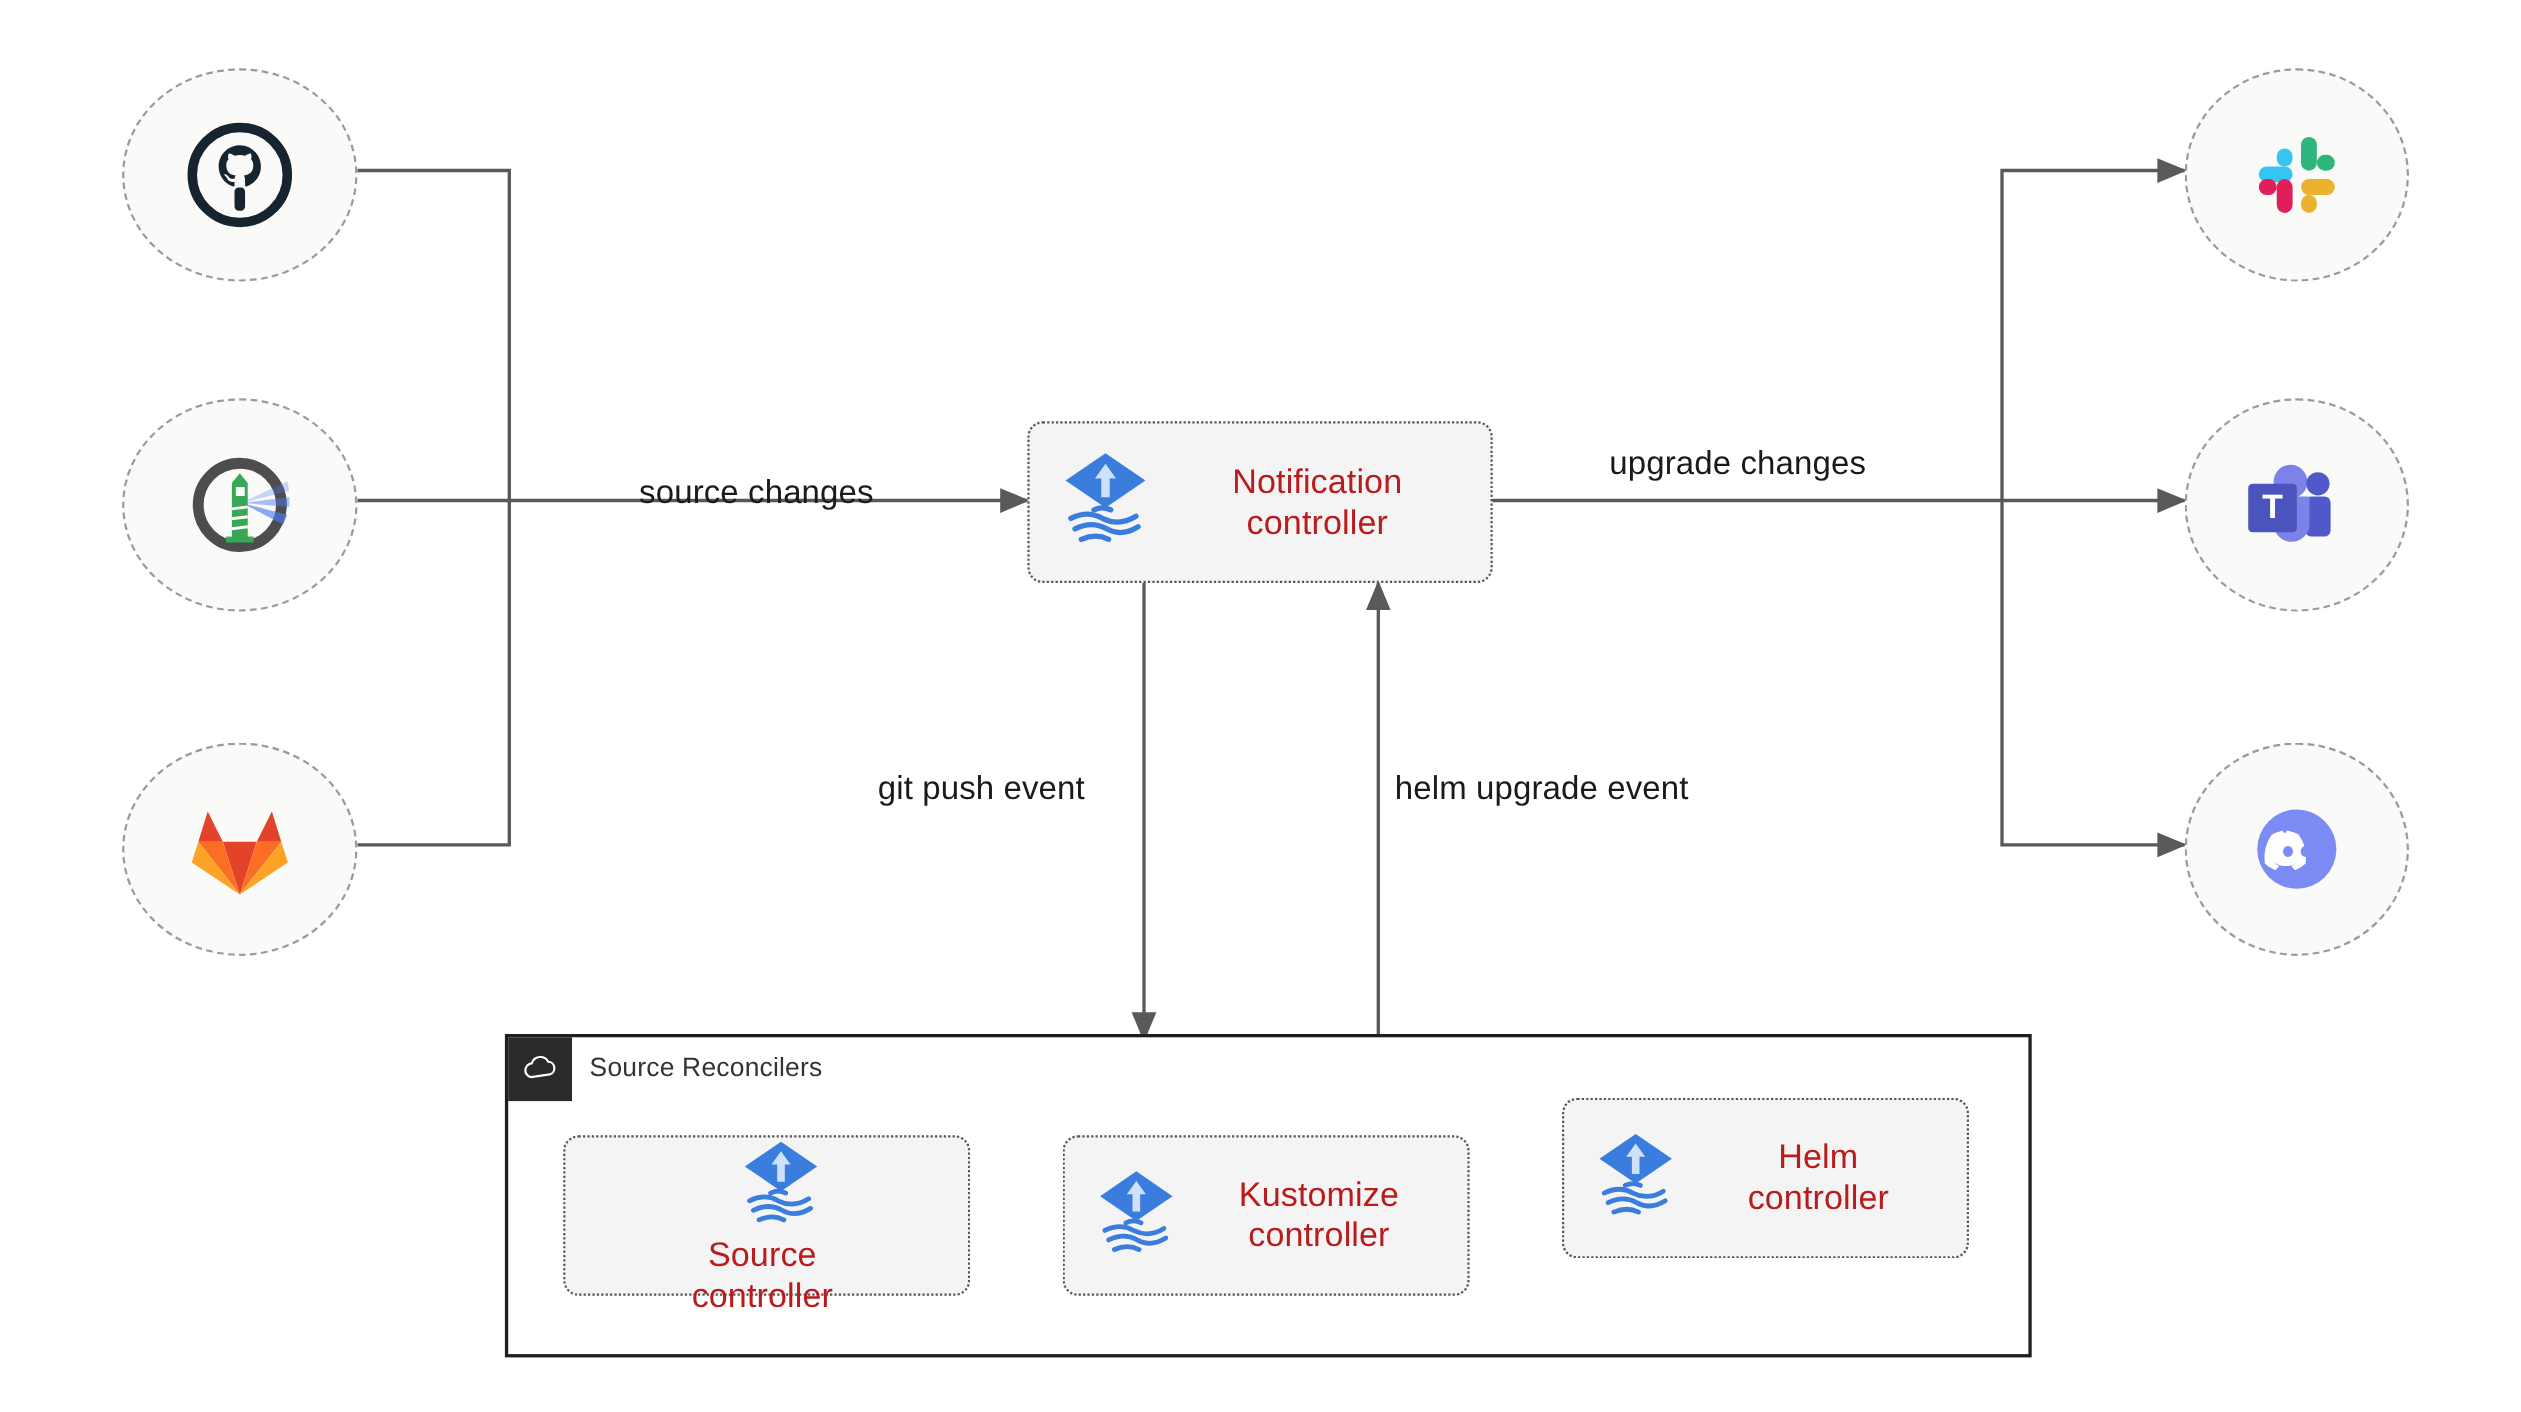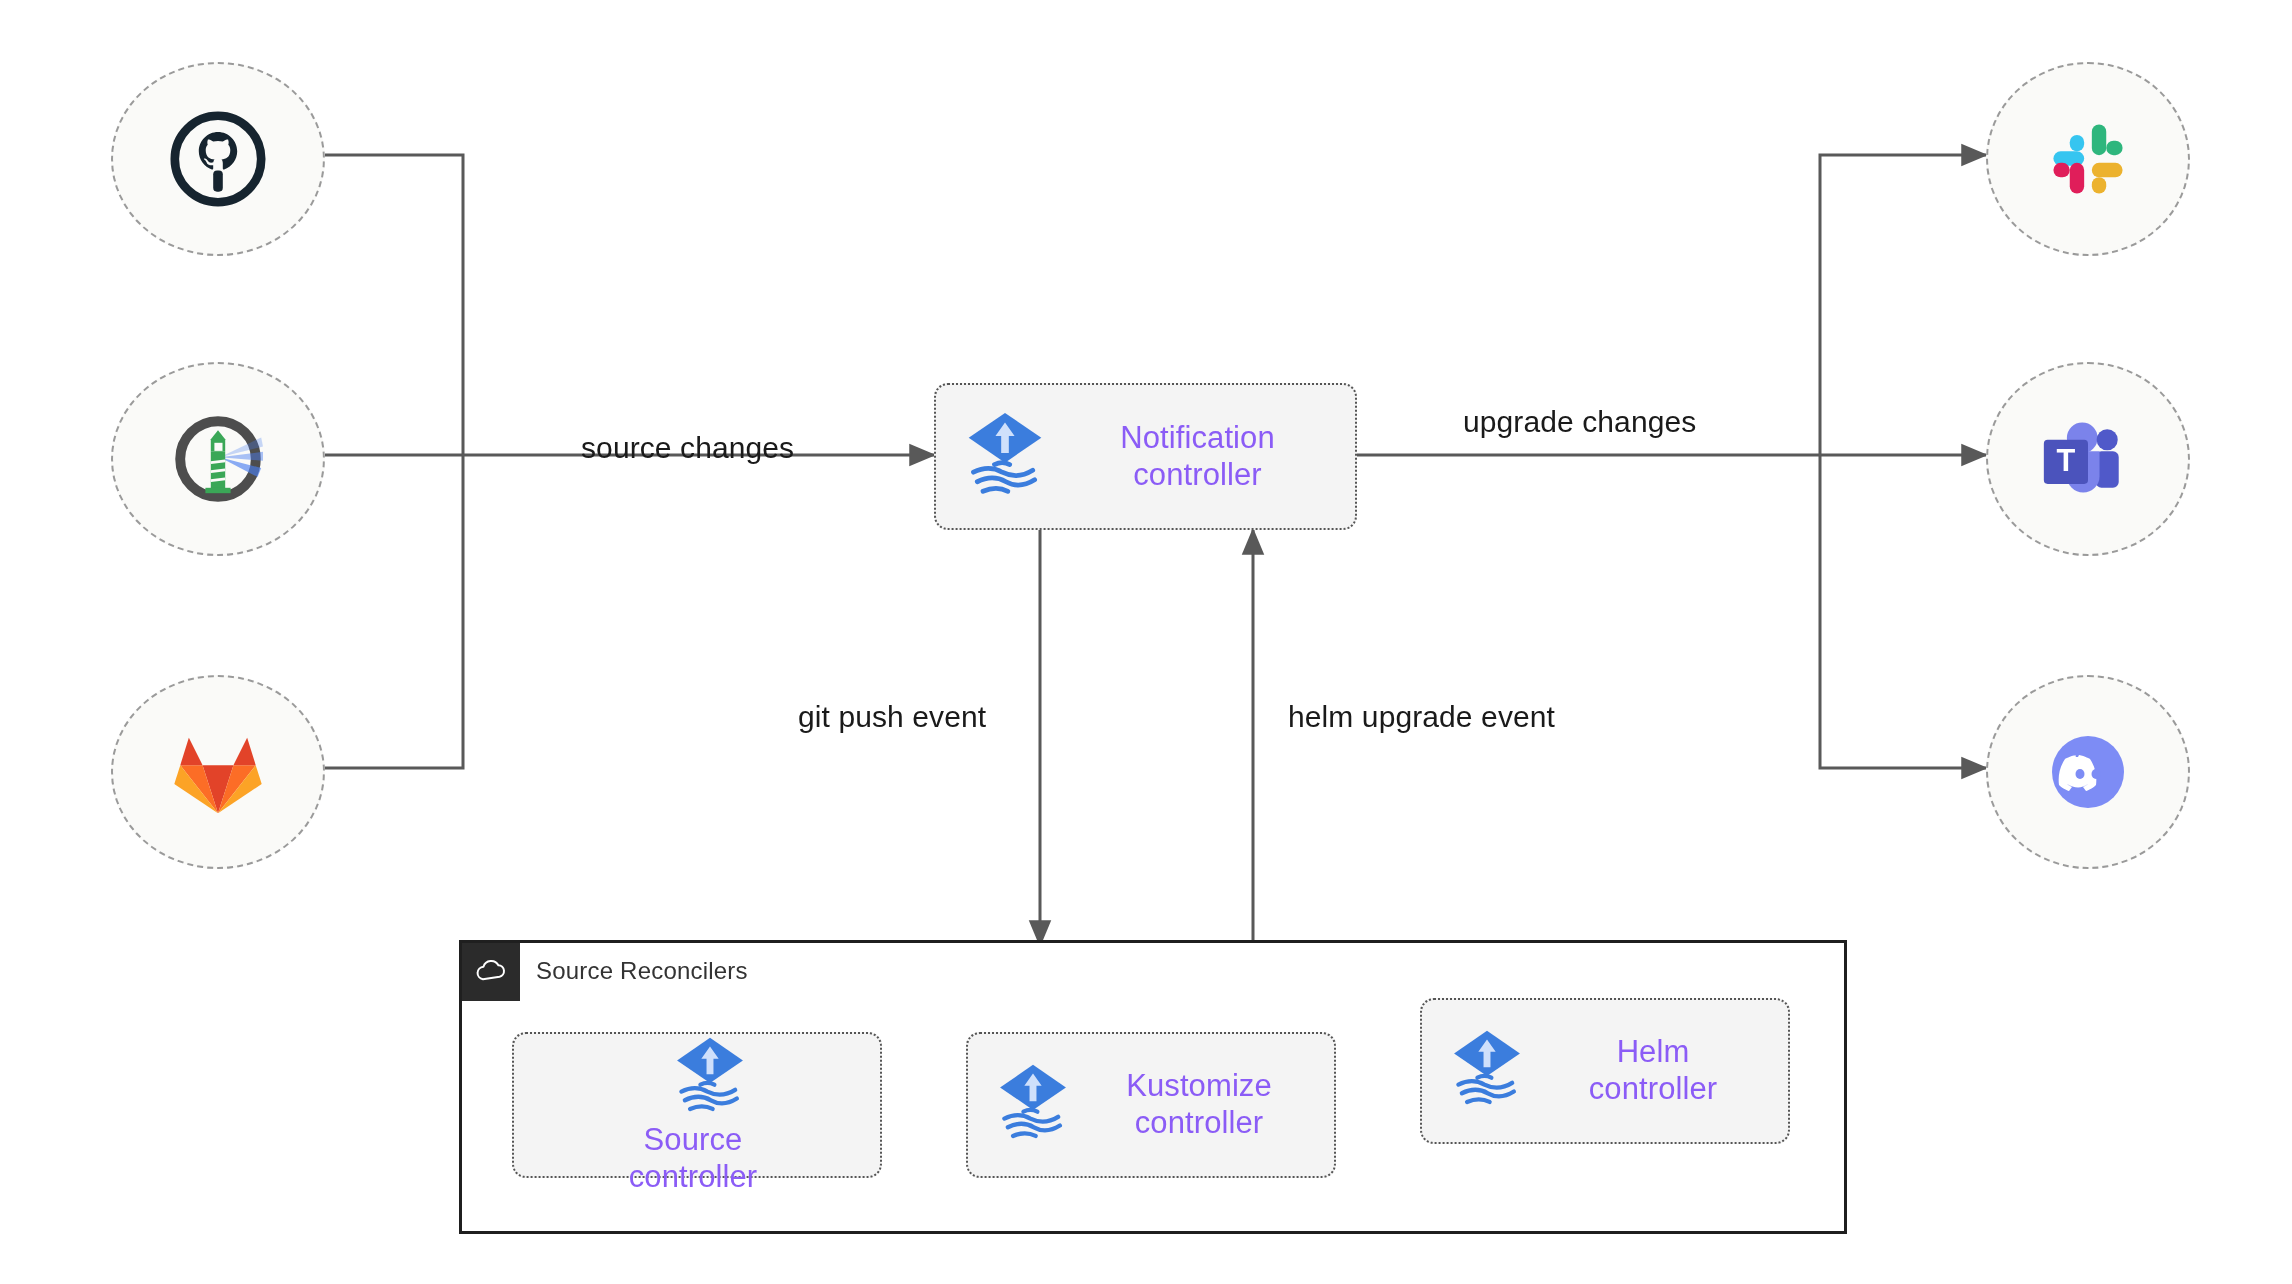--- a/index.html
+++ b/index.html
@@ -10,21 +10,21 @@
   .node-circle{
     position:absolute;border-radius:50%;
     border:2px dashed #9a9a9a;background:#fafaf8;
     display:flex;align-items:center;justify-content:center;
   }
   .ctrl-box{
     position:absolute;border:2px dotted #555555;border-radius:14px;
     background:#f4f4f4;display:flex;align-items:center;
   }
   .ctrl-label{
-    flex:1;text-align:center;color:#8b5cf6;font-size:31px;line-height:1.18;
+    flex:1;text-align:center;color:#b91c1c;font-size:31px;line-height:1.18;
     letter-spacing:.1px;padding-right:8px;
   }
   .flux-ico{flex:0 0 auto;margin-left:26px;}
 
   .group-box{
     position:absolute;border:3px solid #1f1f1f;background:#ffffff;
   }
   .group-tab{
     position:absolute;left:0;top:0;width:58px;height:58px;background:#2b2b2b;
     display:flex;align-items:center;justify-content:center;
@@ -165,21 +165,21 @@
     </span>
     <span class="ctrl-label">
       <span>Notification</span><br>
       <span>controller</span>
     </span>
   </div>
 
   <div class="edge-label" style="left:581px;top:405px;margin-top:26px;">source changes</div>
   <div class="edge-label" style="left:1463px;top:405px;">upgrade changes</div>
   <div class="edge-label" style="left:798px;top:700px;">git push event</div>
-  <div class="edge-label" style="left:1268px;top:700px;margin-left:20px;">helm upgrade event</div>
+  <div class="edge-label" style="left:1268px;top:700px;">helm upgrade event</div>
 
   <div class="group-box" style="left:459px;top:940px;width:1382px;height:288px;">
     <div class="group-tab">
       <svg width="36" height="26" viewBox="0 0 40 28">
         <path d="M11 22 a7 7 0 0 1 0.6 -13.9 a9 9 0 0 1 16.6 -1.6 a6.5 6.5 0 0 1 1.3 12.8 z" fill="none" stroke="#ffffff" stroke-width="2.2" stroke-linejoin="round"></path>
       </svg>
     </div>
     <div class="group-title">Source Reconcilers</div>
   </div>
 

